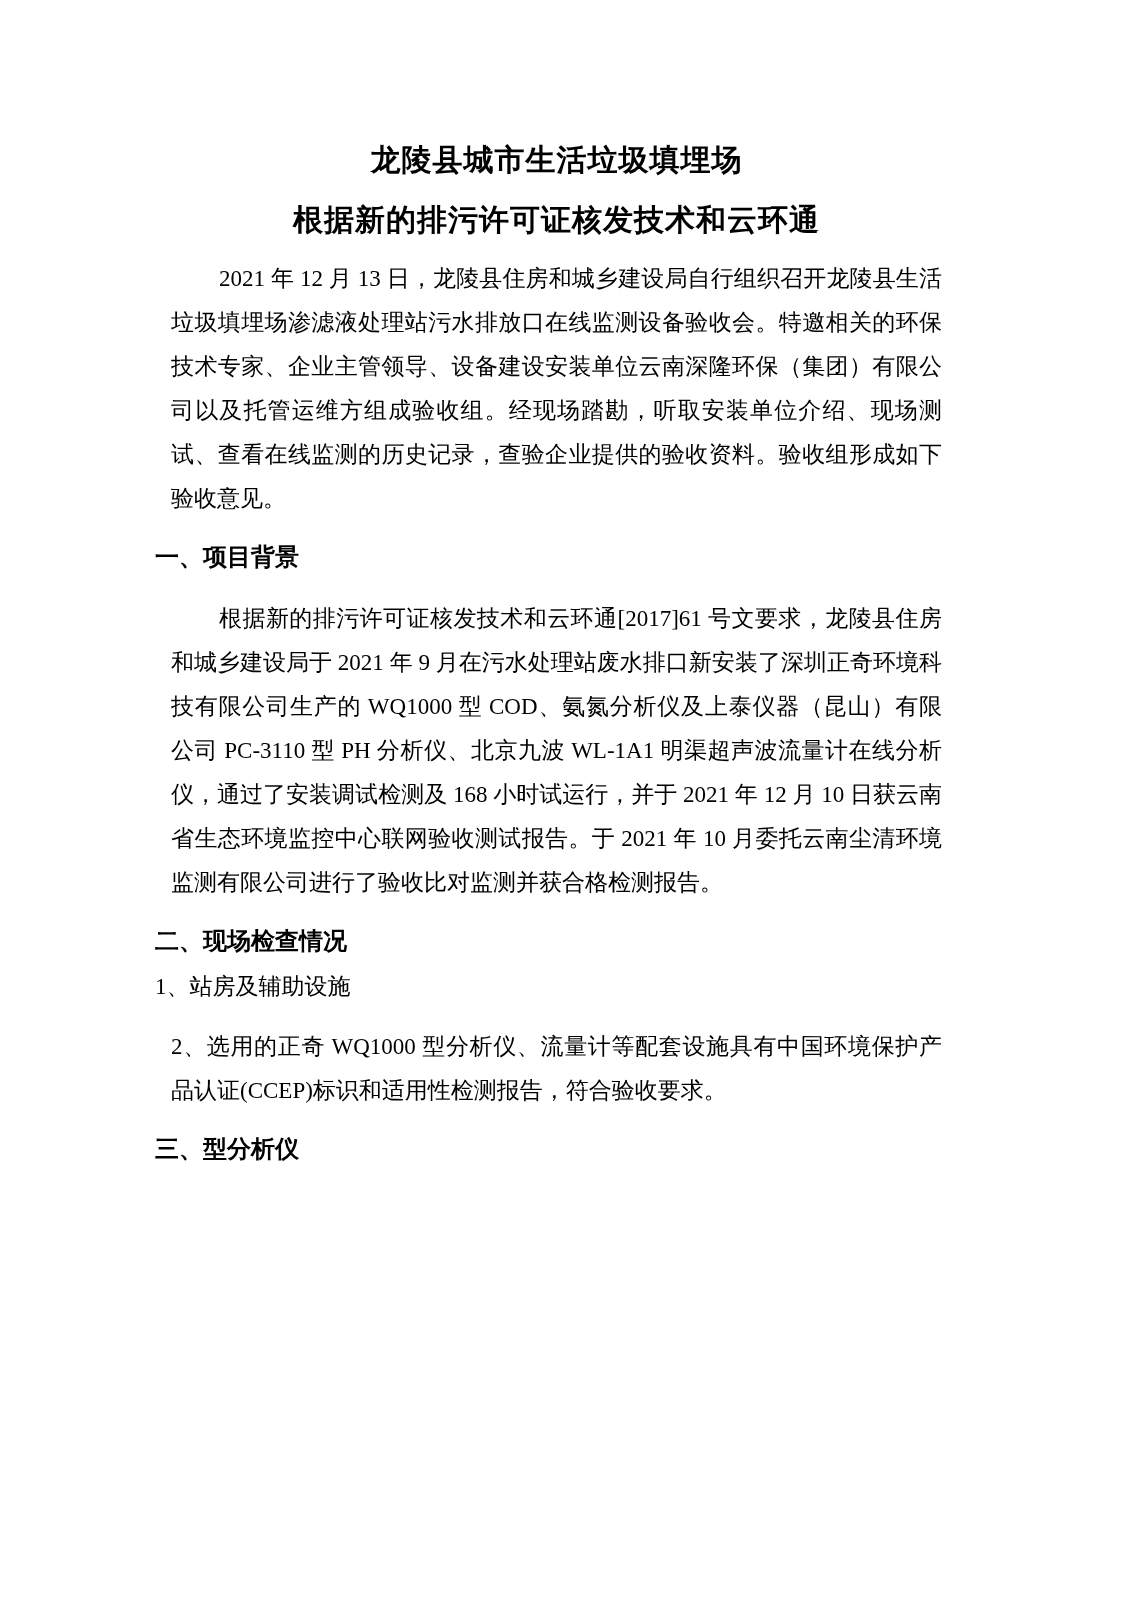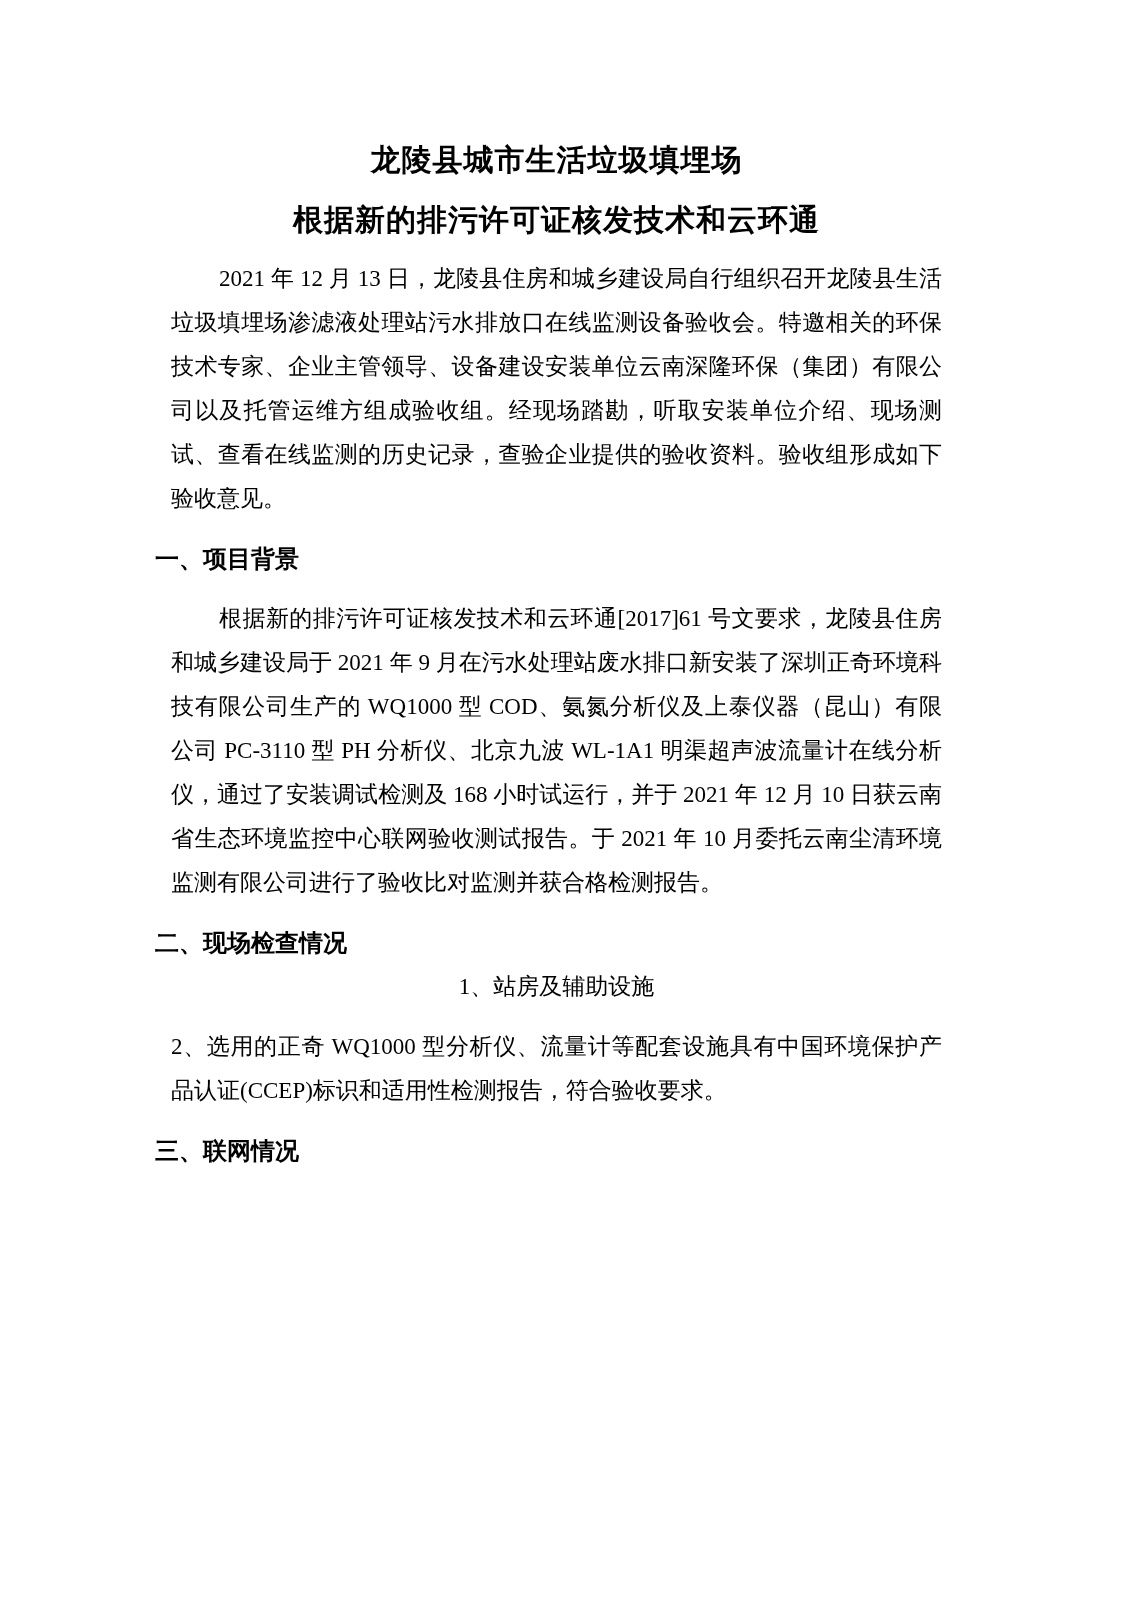--- a/index.html
+++ b/index.html
@@ -44,29 +44,28 @@
     margin-top: 7px;
   }
   .para.no-indent {
     text-indent: 0;
   }
   .section-heading {
     font-size: 24px;
     font-weight: bold;
     line-height: 44px;
     margin: 0;
-    font-family: Liberation Sans, sans-serif;
+    font-family: Liberation Mono, monospace;
   }
   .sub-heading {
     font-size: 23px;
     font-weight: normal;
     line-height: 44px;
     margin: 0;
     font-family: "Liberation Serif", "DejaVu Serif", serif;
-    text-align: center;
   }
 </style>
 </head>
 <body>
 
 <div class="page">
   <div class="content">
 
     <div class="doc-title">龙陵县城市生活垃圾填埋场</div>
 
@@ -78,17 +77,17 @@
 
     <p class="para">根据新的排污许可证核发技术和云环通[2017]61 号文要求，龙陵县住房和城乡建设局于 2021 年 9 月在污水处理站废水排口新安装了深圳正奇环境科技有限公司生产的 WQ1000 型 COD、氨氮分析仪及上泰仪器（昆山）有限公司 PC-3110 型 PH 分析仪、北京九波 WL-1A1 明渠超声波流量计在线分析仪，通过了安装调试检测及 168 小时试运行，并于 2021 年 12 月 10 日获云南省生态环境监控中心联网验收测试报告。于 2021 年 10 月委托云南尘清环境监测有限公司进行了验收比对监测并获合格检测报告。</p>
 
     <h2 class="section-heading">二、现场检查情况</h2>
 
     <p class="sub-heading">1、站房及辅助设施</p>
 
 
     <p class="para no-indent">2、选用的正奇 WQ1000 型分析仪、流量计等配套设施具有中国环境保护产品认证(CCEP)标识和适用性检测报告，符合验收要求。</p>
 
-    <h2 class="section-heading">三、联网情况</h2>
+    <h2 class="section-heading">三、型分析仪</h2>
 
 
   </div>
 </div>
 
 </body></html>

